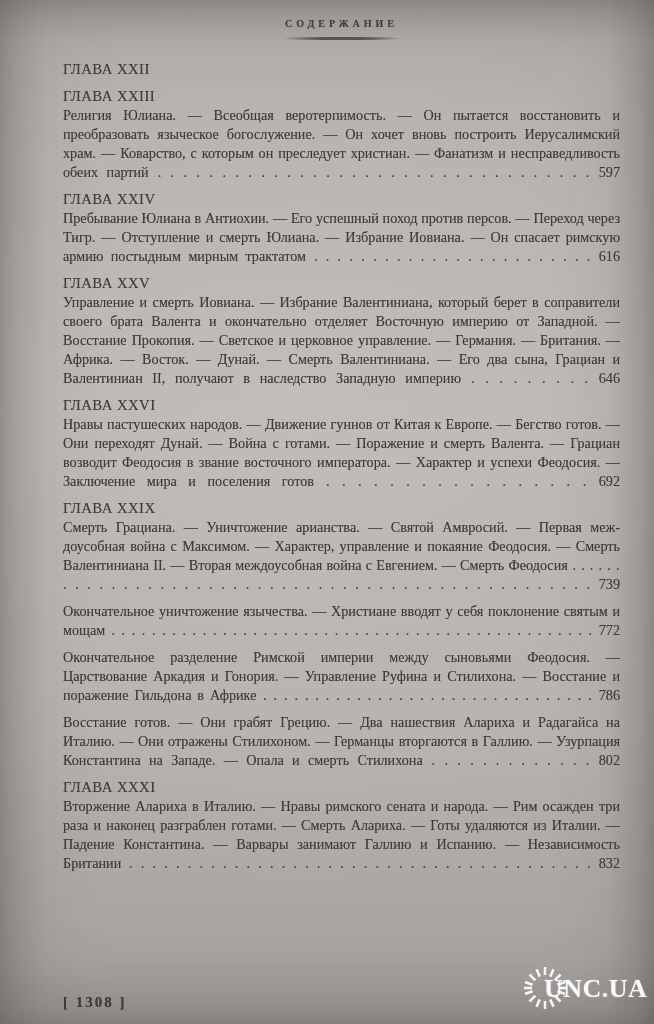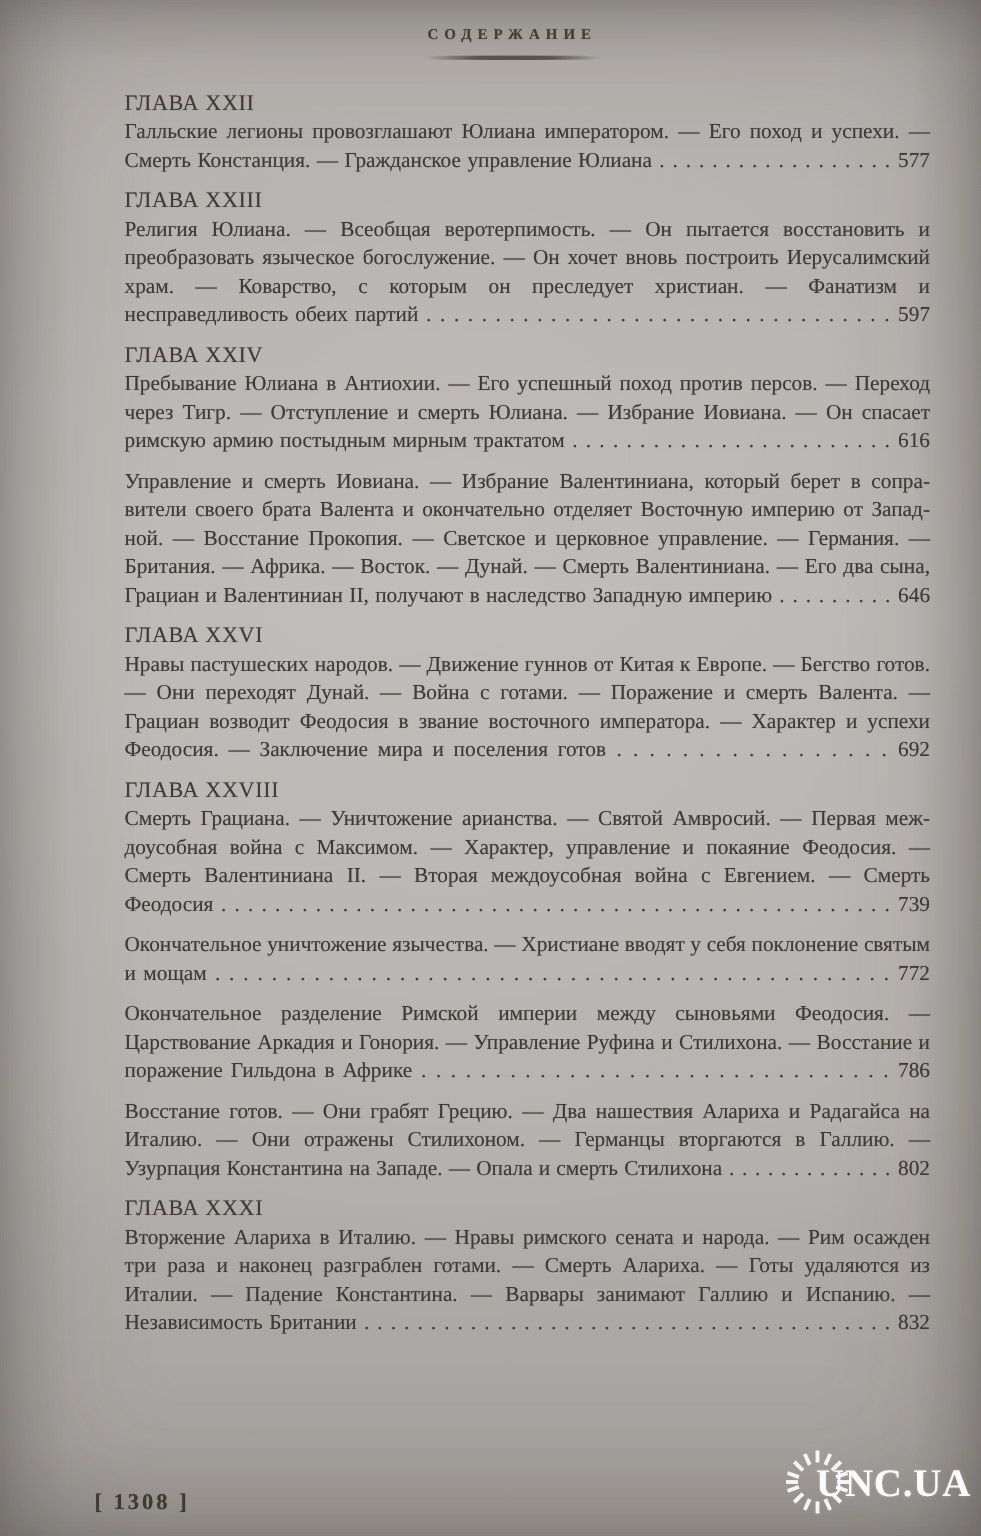--- a/index.html
+++ b/index.html
@@ -17,21 +17,21 @@
   .masthead{margin-bottom:20px;}
   .masthead-title{
     text-align:center;font-weight:bold;font-size:10px;letter-spacing:4px;
     color:#443e39;text-shadow:0 0 0.6px rgba(68,62,57,0.55);
   }
   .masthead-rule{
     width:122px;height:3px;margin:8px auto 0;
     background:radial-gradient(ellipse 50% 100% at 50% 50%, #55504b 0%, #5a554f 45%, rgba(90,85,79,0) 98%);
   }
   .toc{}
-  .entry{margin-bottom:8px;margin-left:20px;}
+  .entry{margin-bottom:8px;}
   .chapter{
     font-size:14.8px;line-height:19px;letter-spacing:0.4px;color:#413c37;
     text-shadow:0 0 0.5px rgba(65,60,55,0.5);
   }
   .desc{
     margin:0;font-size:14.2px;line-height:19px;
     text-align:justify;text-align-last:justify;
     -webkit-hyphens:manual;hyphens:manual;
     color:#3e3a36;text-shadow:0 0 0.5px rgba(62,58,54,0.45);
     word-spacing:0.2px;
@@ -60,44 +60,44 @@
 
   <div class="masthead">
     <div class="masthead-title">СОДЕРЖАНИЕ</div>
     <div class="masthead-rule"></div>
   </div>
 
   <div class="toc">
 
     <div class="entry">
       <div class="chapter">ГЛАВА XXII</div>
-      <p class="desc"><span>Галльские легионы провозглашают Юлиана императором. — Его поход и успе­хи. — Смерть Констанция. — Гражданское управление Юлиана</span><span class="leader"> . . . . . . . . . . . . . . . . . . </span><span class="pagenum">577</span></p>
     </div>
 
     <div class="entry">
       <div class="chapter">ГЛАВА XXIII</div>
       <p class="desc"><span>Религия Юлиана. — Всеобщая веротерпимость. — Он пытается восстановить и преобразовать языческое богослужение. — Он хочет вновь построить Иеруса­лимский храм. — Коварство, с которым он преследует христиан. — Фанатизм и несправедливость обеих партий</span><span class="leader"> . . . . . . . . . . . . . . . . . . . . . . . . . . . . . . . . . . </span><span class="pagenum">597</span></p>
     </div>
 
     <div class="entry">
       <div class="chapter">ГЛАВА XXIV</div>
       <p class="desc"><span>Пребывание Юлиана в Антиохии. — Его успешный поход против персов. — Пере­ход через Тигр. — Отступление и смерть Юлиана. — Избрание Иовиана. — Он спасает римскую армию постыдным мирным трактатом</span><span class="leader"> . . . . . . . . . . . . . . . . . . . . . . . . </span><span class="pagenum">616</span></p>
     </div>
 
     <div class="entry">
+      <div class="chapter">ГЛАВА XXV</div>
       <p class="desc"><span>Управление и смерть Иовиана. — Избрание Валентиниана, который берет в сопра­вители своего брата Валента и окончательно отделяет Восточную империю от Запад­ной. — Восстание Прокопия. — Светское и церковное управление. — Германия. — Британия. — Африка. — Восток. — Дунай. — Смерть Валентиниана. — Его два сына, Грациан и Валентиниан II, получают в наследство Западную империю</span><span class="leader"> . . . . . . . . . </span><span class="pagenum">646</span></p>
     </div>
 
     <div class="entry">
       <div class="chapter">ГЛАВА XXVI</div>
       <p class="desc"><span>Нравы пастушеских народов. — Движение гуннов от Китая к Европе. — Бегство готов. — Они переходят Дунай. — Война с готами. — Поражение и смерть Вален­та. — Грациан возводит Феодосия в звание восточного императора. — Характер и успехи Феодосия. — Заключение мира и поселения готов</span><span class="leader"> . . . . . . . . . . . . . . . . . </span><span class="pagenum">692</span></p>
     </div>
 
     <div class="entry">
-      <div class="chapter">ГЛАВА XXVIII</div>
+      <div class="chapter">ГЛАВА XXIX</div>
       <p class="desc"><span>Смерть Грациана. — Уничтожение арианства. — Святой Амвросий. — Первая меж­доусобная война с Максимом. — Характер, управление и покаяние Феодосия. — Смерть Валентиниана II. — Вторая междоусобная война с Евгением. — Смерть Феодосия</span><span class="leader"> . . . . . . . . . . . . . . . . . . . . . . . . . . . . . . . . . . . . . . . . . . . . . . . . . . </span><span class="pagenum">739</span></p>
     </div>
 
     <div class="entry">
       <p class="desc"><span>Окончательное уничтожение язычества. — Христиане вводят у себя поклонение святым и мощам</span><span class="leader"> . . . . . . . . . . . . . . . . . . . . . . . . . . . . . . . . . . . . . . . . . . . . . . . . </span><span class="pagenum">772</span></p>
     </div>
 
     <div class="entry">
       <p class="desc"><span>Окончательное разделение Римской империи между сыновьями Феодосия. — Царствование Аркадия и Гонория. — Управление Руфина и Стилихона. — Восста­ние и поражение Гильдона в Африке</span><span class="leader"> . . . . . . . . . . . . . . . . . . . . . . . . . . . . . . . . </span><span class="pagenum">786</span></p>
     </div>

